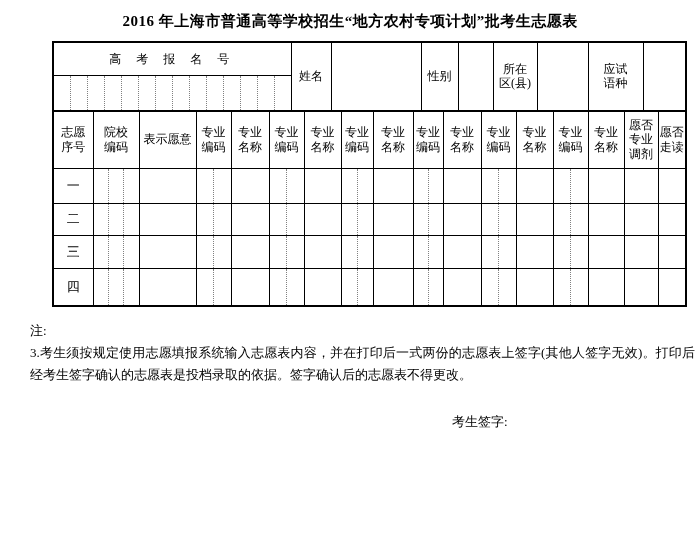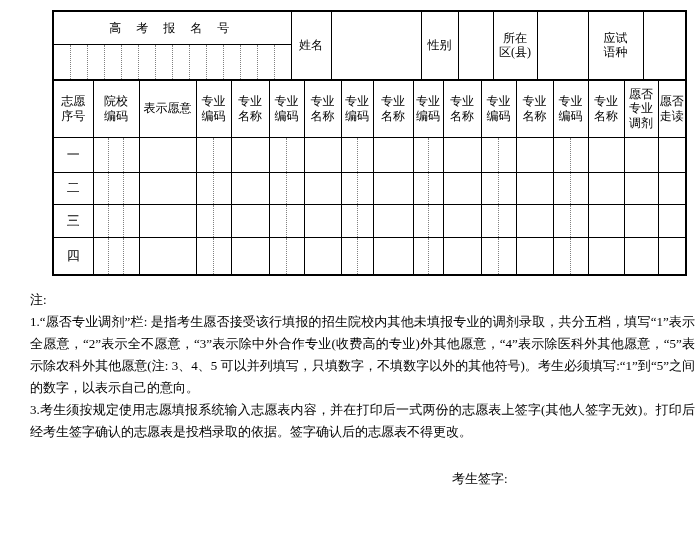--- a/index.html
+++ b/index.html
@@ -65,20 +65,21 @@
     margin:22px 0 0 452px;
     font-size:13px;
     line-height:27px;
   }
 </style>
 </head>
 <body>
 
 <div class="page">
 
+  <div class="title">2016 年上海市普通高等学校招生“地方农村专项计划”批考生志愿表</div>
 
   <div class="form-wrap">
 
     <table class="info-table">
       <colgroup>
         <col span="14" style="width:17px">
         <col style="width:40px">
           <col style="width:90px">
         <col style="width:37px">
           <col style="width:35px">
@@ -256,21 +257,20 @@
         <td></td>
         <td></td>
         <td></td>
       </tr>
     </tbody>
       </table>
   </div>
 
   <div class="notes">
     <p>注:</p>
-    <p>1.“愿否专业调剂”栏: 是指考生愿否接受该行填报的招生院校内其他未填报专业的调剂录取，共分五档，填写“1”表示全愿意，“2”表示全不愿意，“3”表示除中外合作专业(收费高的专业)外其他愿意，“4”表示除医科外其他愿意，“5”表示除农科外其他愿意(注: 3、4、5 可以并列填写，只填数字，不填数字以外的其他符号)。考生必须填写:“1”到“5”之间的数字，以表示自己的意向。</p>
     <p>3.考生须按规定使用志愿填报系统输入志愿表内容，并在打印后一式两份的志愿表上签字(其他人签字无效)。打印后经考生签字确认的志愿表是投档录取的依据。签字确认后的志愿表不得更改。</p>
   </div>
 
   <div class="signature">
     <div>考生签字:</div>
 
   </div>
 
 </div>
 

